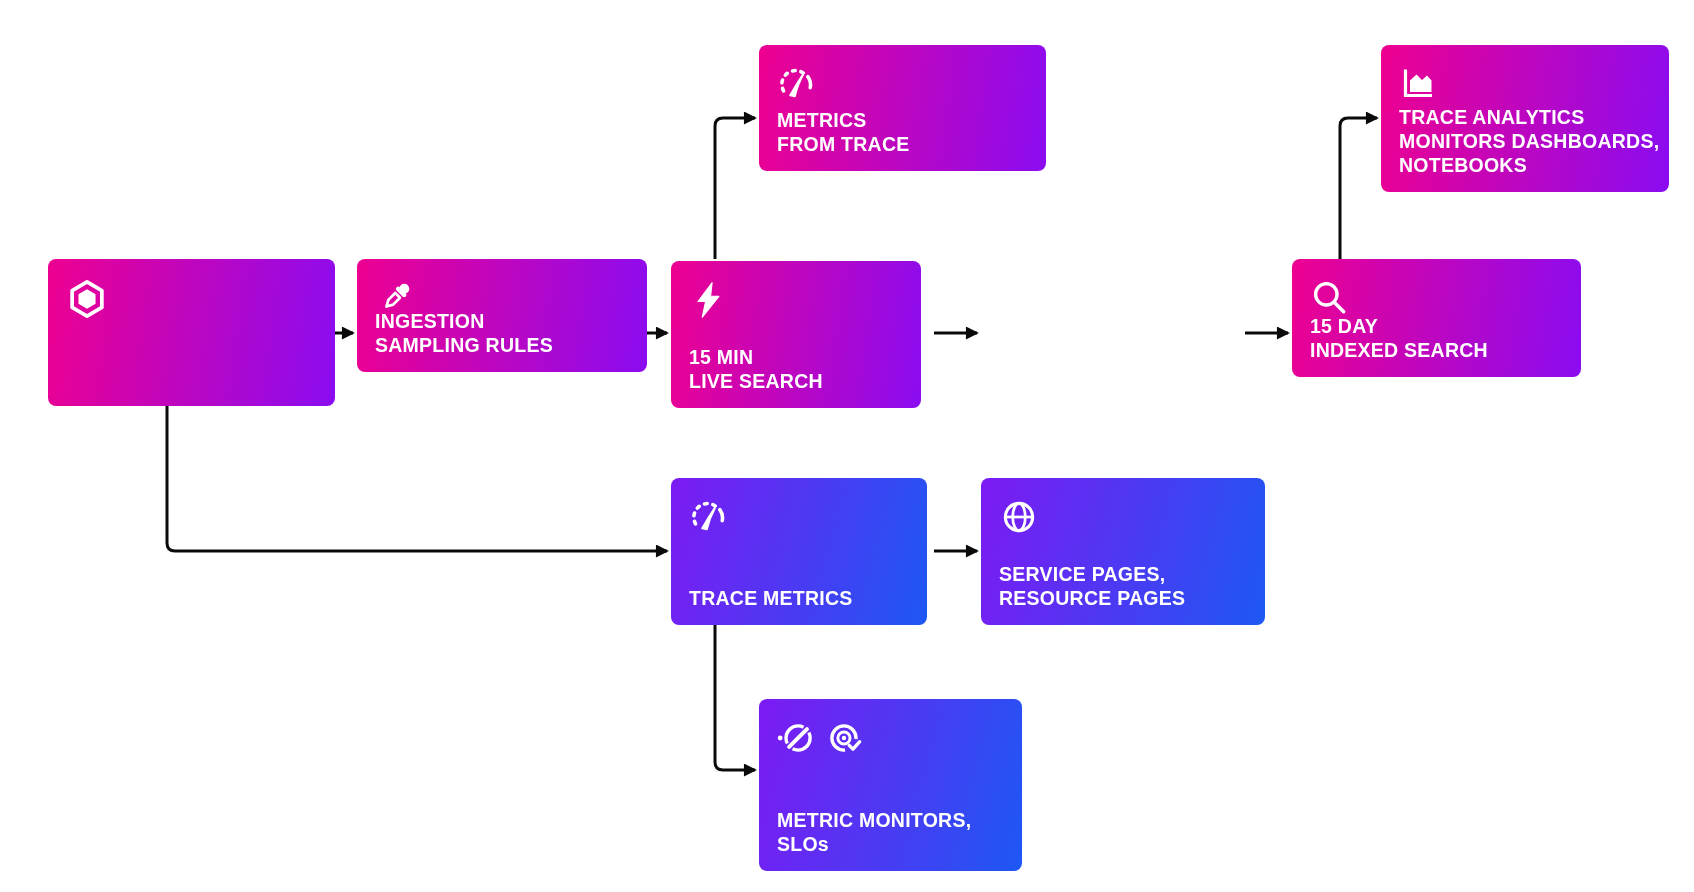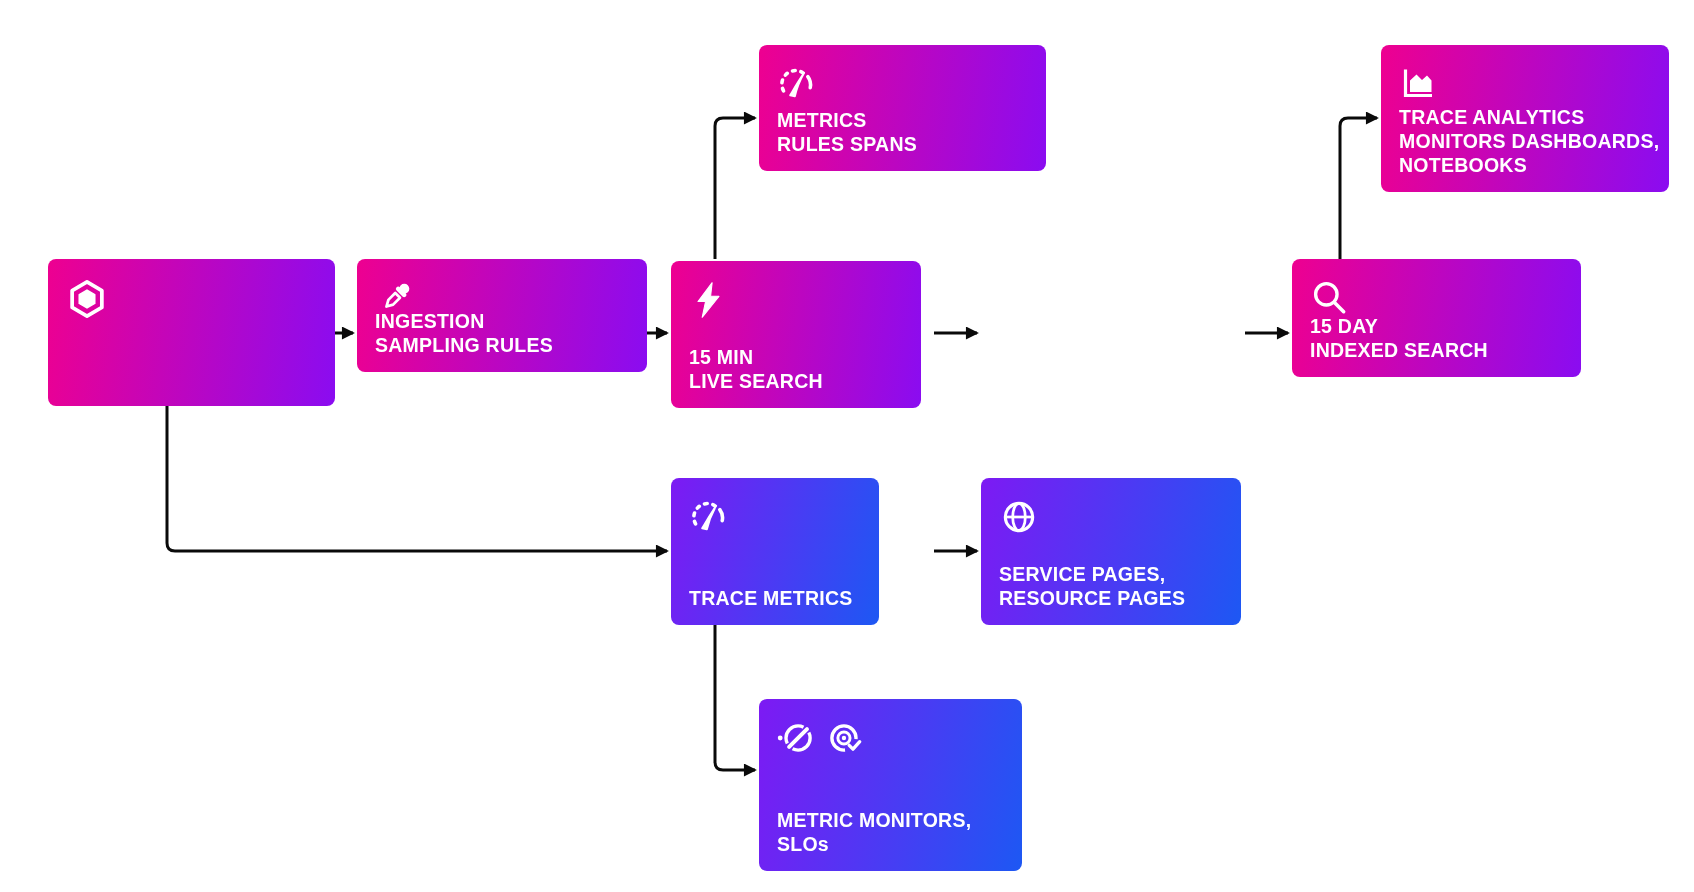--- a/index.html
+++ b/index.html
@@ -96,52 +96,52 @@
   <div class="node pink" style="left:759px;top:45px;width:263px;height:126px">
     <span class="icon">
       <svg viewBox="0 0 40 40" width="42" height="42">
         <path d="M7.2 26.5 A 13 13 0 0 1 25.5 9.2" fill="none" stroke="#fff" stroke-width="3.4" stroke-linecap="round" stroke-dasharray="2.6 5.4"></path>
         <path d="M30.3 13 A 13 13 0 0 1 32.6 23.5" fill="none" stroke="#fff" stroke-width="3.4" stroke-linecap="round"></path>
         <path d="M13.5 30.8 C 17.2 24.5 20.5 18.5 26.8 9.4 C 22.5 17 19.8 23.5 18 31.8 Z" fill="#fff" stroke="#fff" stroke-width="1.8" stroke-linejoin="round"></path>
       </svg>
     </span>
     <div class="label">
       <div>METRICS</div>
-      <div>RULES SPANS</div>
+      <div>FROM TRACE</div>
     </div>
   </div>
 
   <div class="node pink" style="left:1381px;top:45px;width:264px;height:147px">
     <span class="icon">
       <svg viewBox="0 0 40 40" width="40" height="40">
         <path d="M7.5 6.5 V 32.5 H 34" fill="none" stroke="#fff" stroke-width="3.2"></path>
         <path d="M12 29 V 17.5 L 18.5 11.5 L 24 17 L 29 12.5 L 33.5 17.5 V 29 Z" fill="#fff"></path>
       </svg>
     </span>
     <div class="label">
       <div>TRACE ANALYTICS</div>
       <div>MONITORS DASHBOARDS,</div>
       <div>NOTEBOOKS</div>
     </div>
   </div>
 
-  <div class="node blue" style="left:671px;top:478px;width:208px;height:147px">
+  <div class="node blue" style="left:671px;top:478px;width:256px;height:147px">
     <span class="icon">
       <svg viewBox="0 0 40 40" width="42" height="42">
         <path d="M7.2 26.5 A 13 13 0 0 1 25.5 9.2" fill="none" stroke="#fff" stroke-width="3.4" stroke-linecap="round" stroke-dasharray="2.6 5.4"></path>
         <path d="M30.3 13 A 13 13 0 0 1 32.6 23.5" fill="none" stroke="#fff" stroke-width="3.4" stroke-linecap="round"></path>
         <path d="M13.5 30.8 C 17.2 24.5 20.5 18.5 26.8 9.4 C 22.5 17 19.8 23.5 18 31.8 Z" fill="#fff" stroke="#fff" stroke-width="1.8" stroke-linejoin="round"></path>
       </svg>
     </span>
     <div class="label">
       <div>TRACE METRICS</div>
     </div>
   </div>
 
-  <div class="node blue" style="left:981px;top:478px;width:260px;height:147px">
+  <div class="node blue" style="left:981px;top:478px;width:284px;height:147px">
     <span class="icon">
       <svg viewBox="0 0 40 40" width="42" height="42">
         <circle cx="20" cy="20" r="13" fill="none" stroke="#fff" stroke-width="3"></circle>
         <ellipse cx="20" cy="20" rx="6" ry="13" fill="none" stroke="#fff" stroke-width="2.6"></ellipse>
         <line x1="7" y1="20" x2="33" y2="20" stroke="#fff" stroke-width="2.6"></line>
       </svg>
     </span>
     <div class="label">
       <div>SERVICE PAGES,</div>
       <div>RESOURCE PAGES</div>

